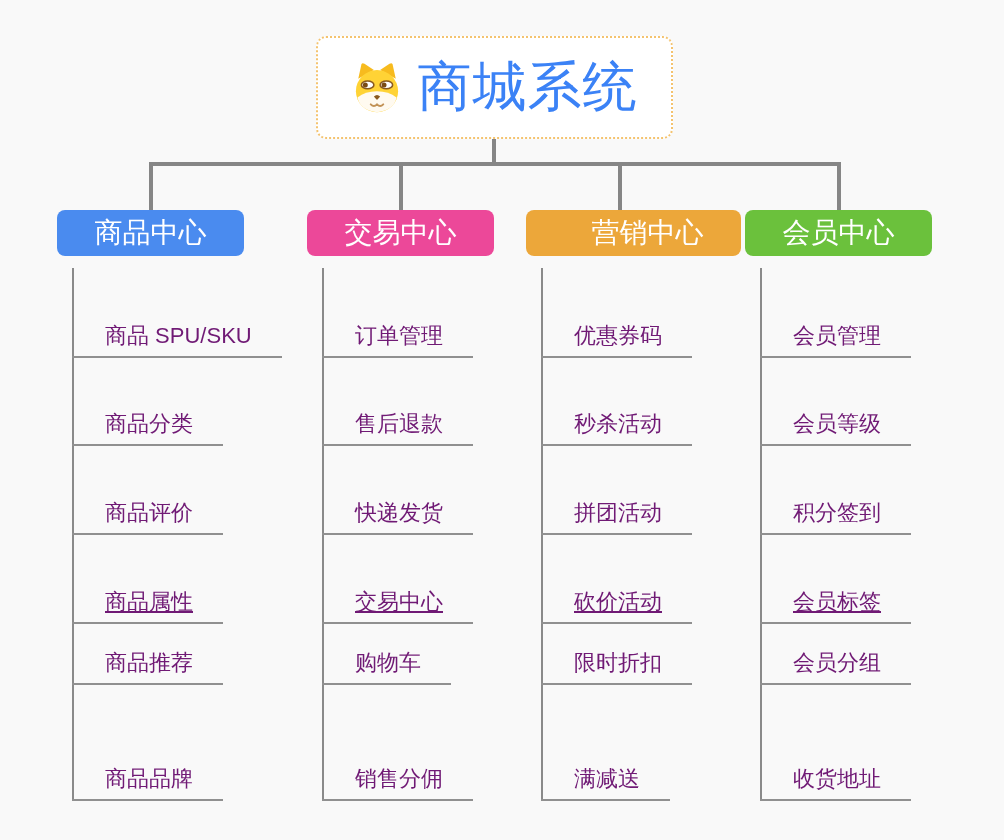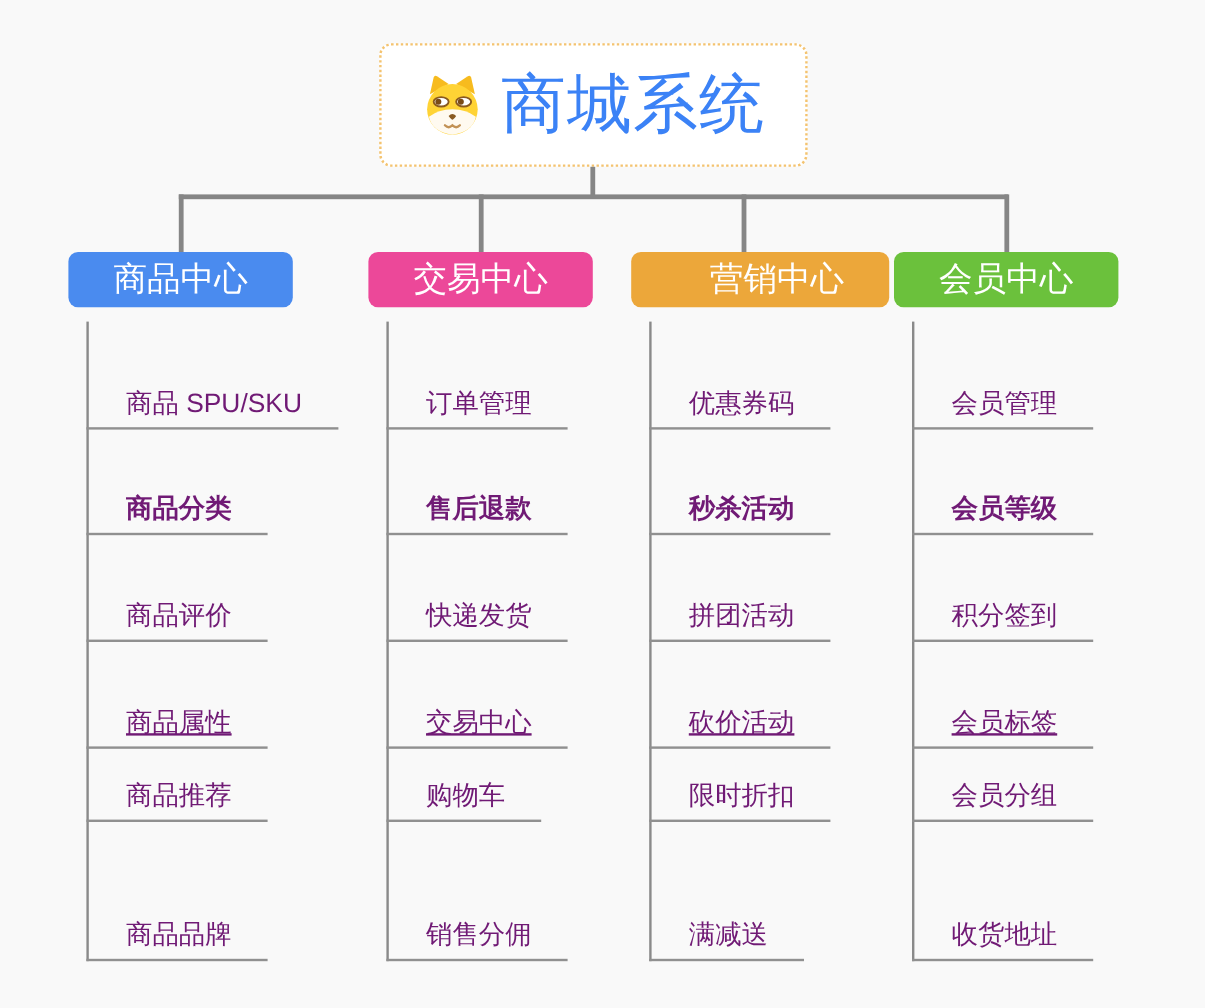--- a/index.html
+++ b/index.html
@@ -78,21 +78,21 @@
     display:flex;align-items:flex-end;
     font-size:22px;color:#701a75;
     white-space:nowrap;
     cursor:default;
   }
   .b0 .leaf{left:72px;}
   .b1 .leaf{left:322px;}
   .b2 .leaf{left:541px;}
   .b3 .leaf{left:760px;}
   .r0{top:304px;}
-  .r1{top:392px;font-weight:bold;}
+  .r1{top:392px;}
   .r2{top:481px;}
   .r3{top:570px;text-decoration:underline;}
   .r4{top:631px;}
   .r5{top:747px;}
 </style>
 </head>
 <body>
 
 <div class="canvas">
 

